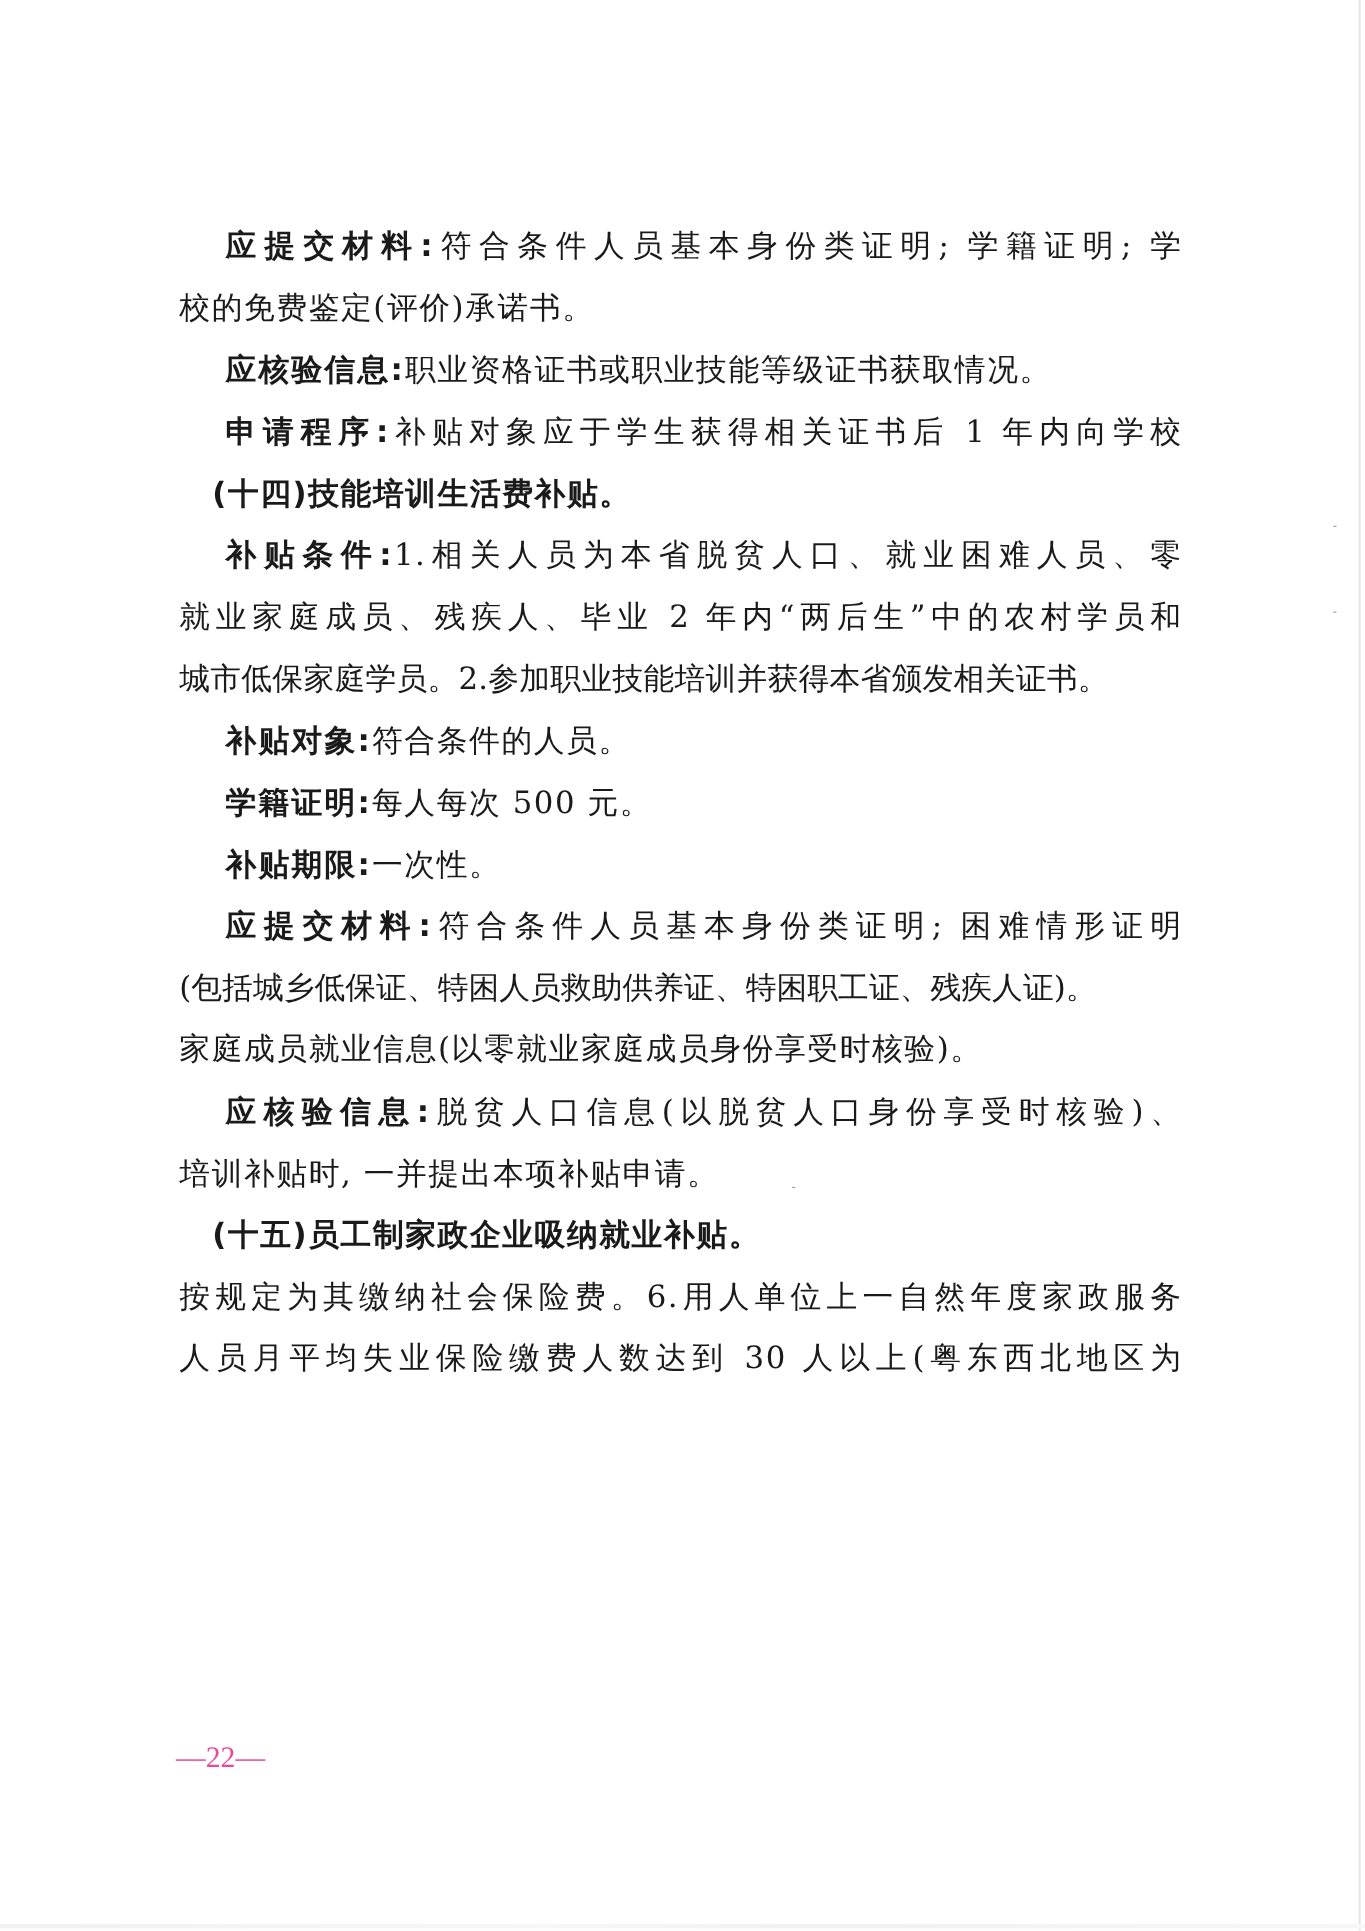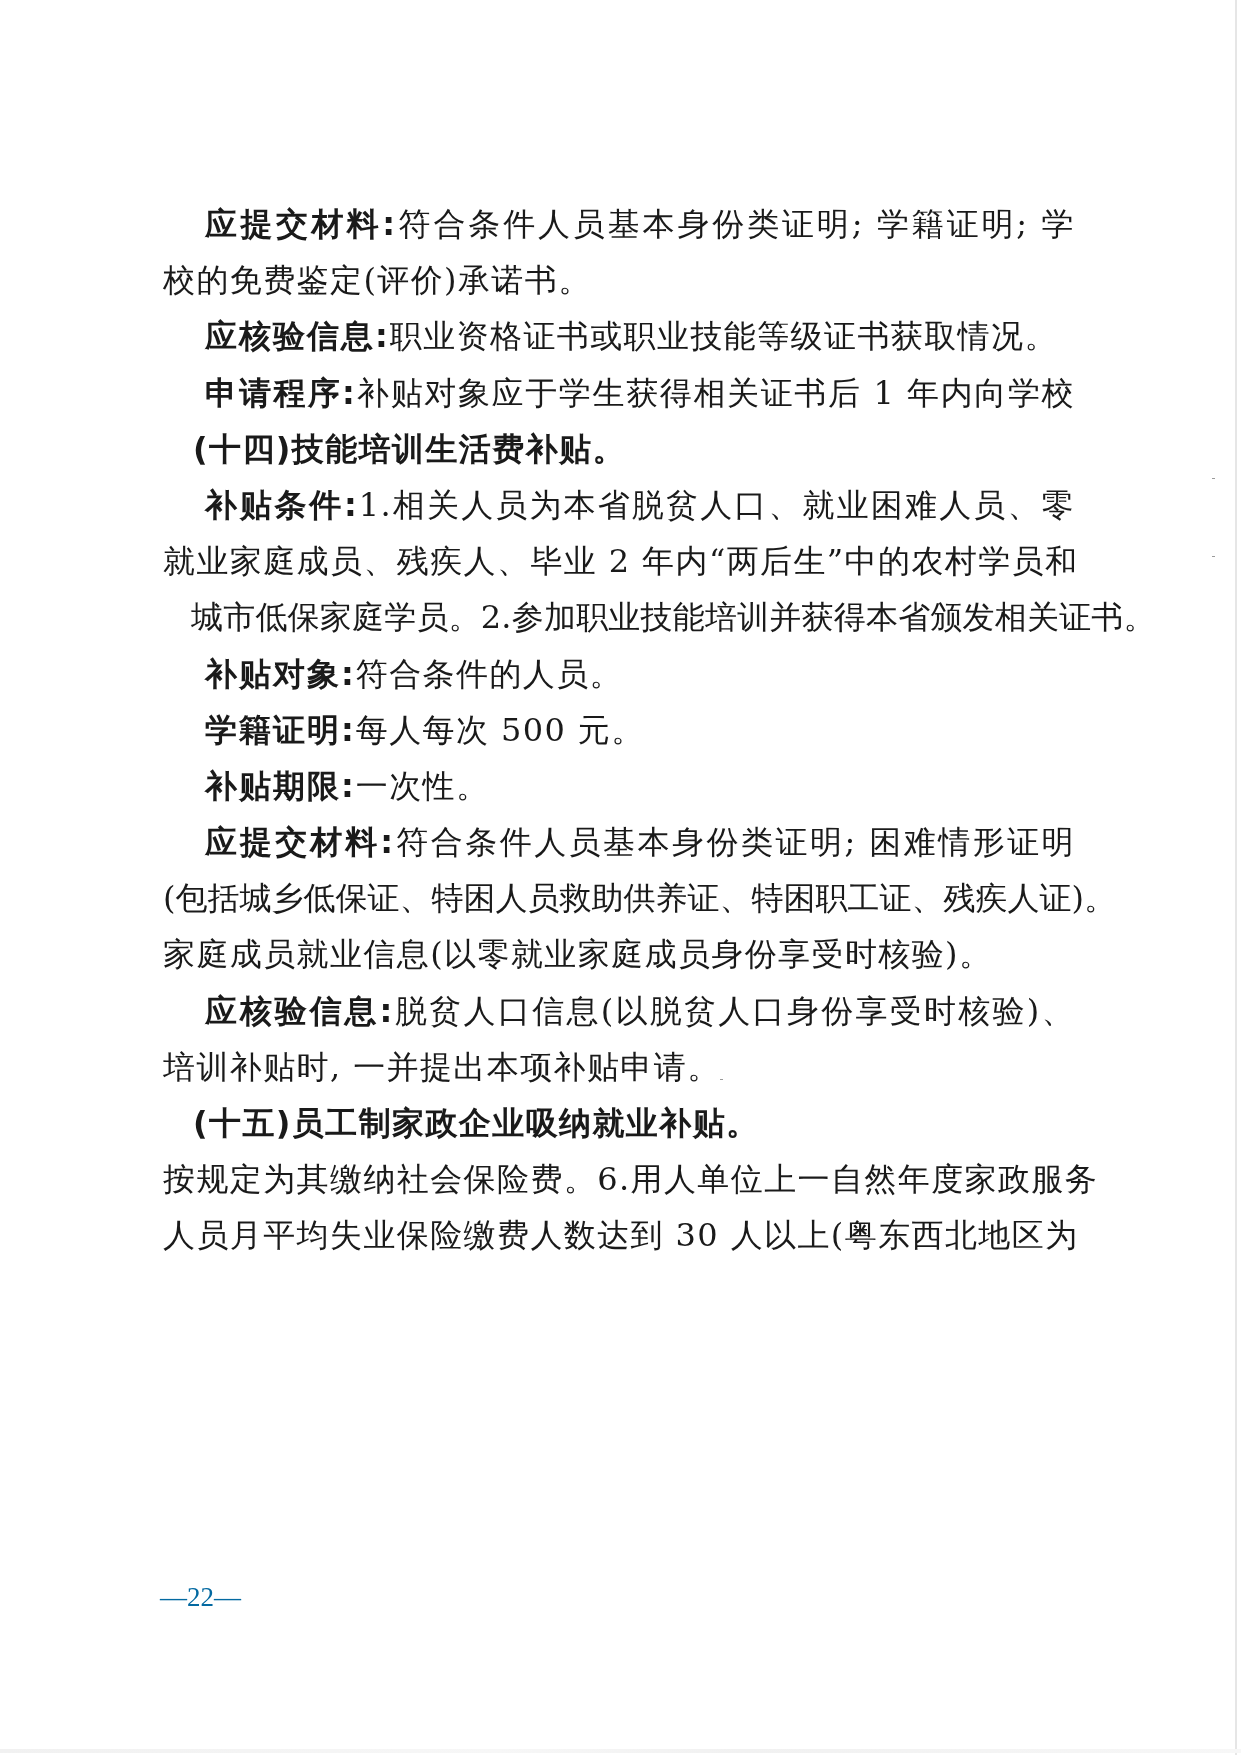--- a/index.html
+++ b/index.html
@@ -40,21 +40,21 @@
     }
     .content {
       position: absolute;
       left: 163px;
       top: 196px;
       width: 912px;
     }
     .line {
       height: 56.2px;
       line-height: 56px;
-      font-size: 32px;
+      font-size: 28px;
       letter-spacing: 1.4px;
       white-space: nowrap;
       text-align: justify;
       text-align-last: justify;
     }
     .line.last {
       text-align-last: left;
     }
     .indent {
       padding-left: 42px;
@@ -67,21 +67,21 @@
     .heading {
       font-weight: bold;
       font-family: "DejaVu Sans", "Liberation Sans", sans-serif;
     }
     .page-number {
       position: absolute;
       left: 160px;
       top: 1582px;
       font-size: 27px;
       font-family: "Liberation Serif", "DejaVu Serif", serif;
-      color: #0369a1;
+      color: #ec4899;
     }
   </style>
 </head>
 <body>
 
 <div class="page">
   <div class="right-edge"></div>
   <div class="bottom-edge"></div>
   <div class="speck" style="left:1212px; top:478px;"></div>
   <div class="speck" style="left:1212px; top:556px;"></div>
@@ -93,21 +93,21 @@
     <div class="line last"><span>校的免费鉴定(评价)承诺书。</span></div>
 
     <div class="line indent last"><span class="label">应核验信息:</span><span>职业资格证书或职业技能等级证书获取情况。</span></div>
 
     <div class="line indent"><span class="label">申请程序:</span><span>补贴对象应于学生获得相关证书后 1 年内向学校</span></div>
 
     <div class="line indent last heading" style="padding-left:30px;">(十四)技能培训生活费补贴。</div>
 
     <div class="line indent"><span class="label">补贴条件:</span><span>1.相关人员为本省脱贫人口、就业困难人员、零</span></div>
     <div class="line"><span>就业家庭成员、残疾人、毕业 2 年内“两后生”中的农村学员和</span></div>
-    <div class="line last" style="letter-spacing:0.2px;margin-left:28px;"><span>城市低保家庭学员。2.参加职业技能培训并获得本省颁发相关证书。</span></div>
+    <div class="line last" style="letter-spacing:0.2px;"><span>城市低保家庭学员。2.参加职业技能培训并获得本省颁发相关证书。</span></div>
 
     <div class="line indent last"><span class="label">补贴对象:</span><span>符合条件的人员。</span></div>
 
     <div class="line indent last"><span class="label">学籍证明:</span><span>每人每次 500 元。</span></div>
 
     <div class="line indent last"><span class="label">补贴期限:</span><span>一次性。</span></div>
 
     <div class="line indent"><span class="label">应提交材料:</span><span>符合条件人员基本身份类证明; 困难情形证明</span></div>
     <div class="line last" style="letter-spacing:0px;"><span>(包括城乡低保证、特困人员救助供养证、特困职工证、残疾人证)。</span></div>
 

